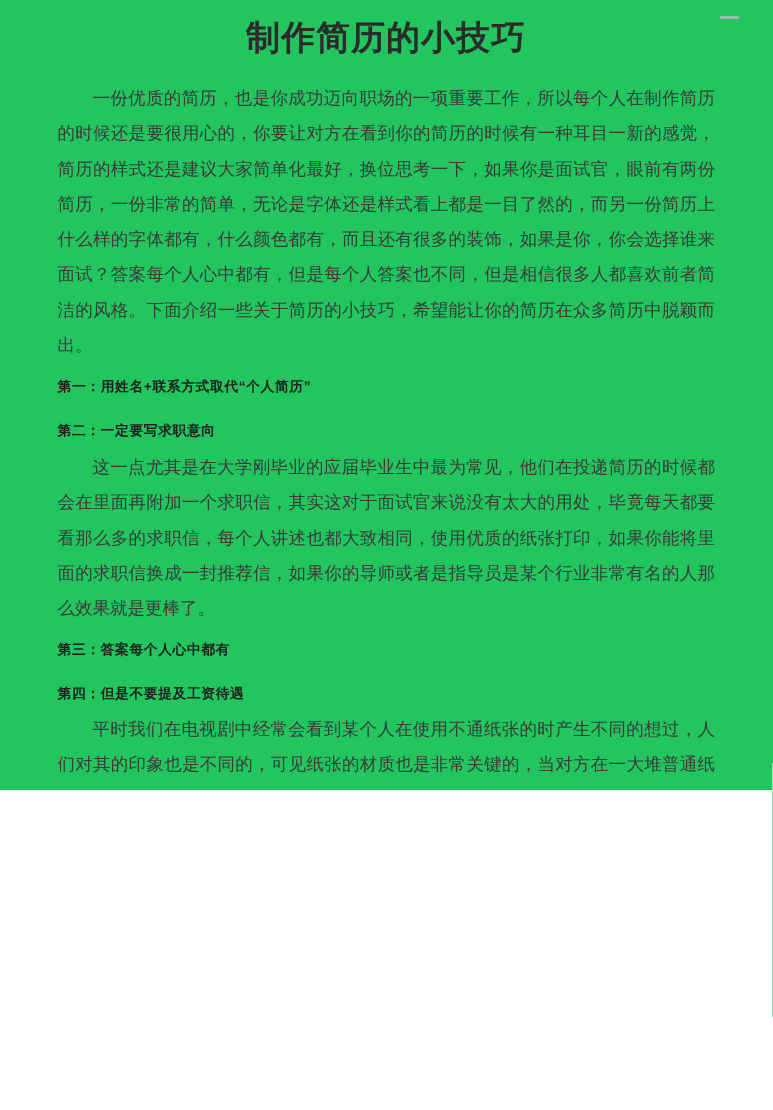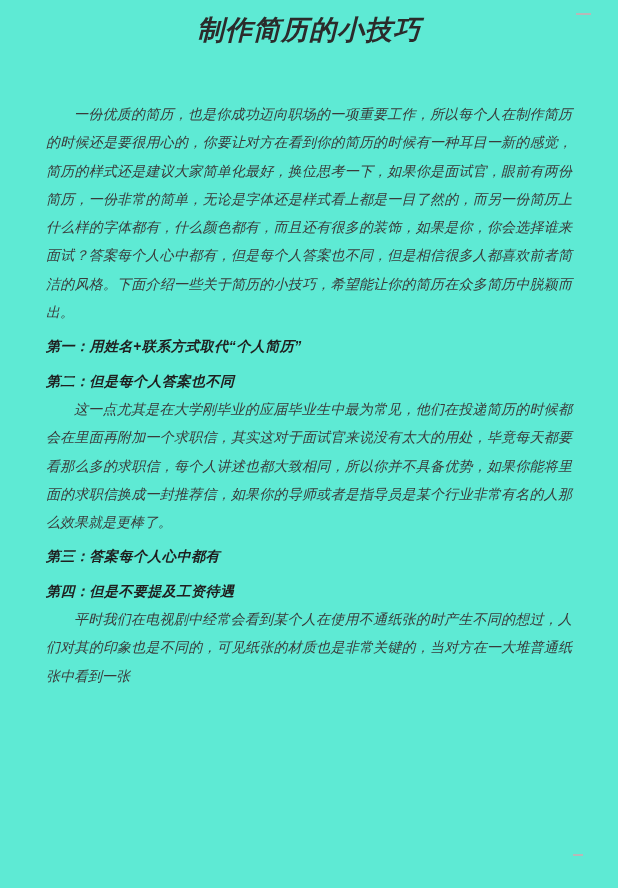--- a/index.html
+++ b/index.html
@@ -3,26 +3,25 @@
 <meta charset="utf-8">
 <style>
   html, body {
     margin: 0;
     padding: 0;
     background: #ffffff;
   }
   .page {
     position: relative;
     width: 618px;
-    height: 888px;
-    background: #5eead4;
+    height: 632px;
+    background: #22c55e;
     overflow: hidden;
     font-family: "Liberation Sans", "DejaVu Sans", sans-serif;
     box-sizing: border-box;
-    font-style: italic;
   }
   .content {
     padding: 0 46px;
   }
   h1.doc-title {
     margin: 0;
     padding-top: 12px;
     font-size: 27px;
     line-height: 36px;
     font-weight: 700;
@@ -34,25 +33,25 @@
     margin: 0;
     font-size: 14px;
     line-height: 28.3px;
     color: #3a3a3a;
     text-align: justify;
     text-justify: inter-ideograph;
     text-indent: 2em;
     word-break: break-all;
   }
   p.intro {
-    margin-top: 52px;
+    margin-top: 16px;
   }
   h2.section-heading {
     margin: 6px 0 0 0;
-    font-size: 14px;
+    font-size: 11px;
     line-height: 28.3px;
     font-weight: 700;
     color: #1f1f1f;
     letter-spacing: 0.5px;
   }
   .crop-mark {
     position: absolute;
     height: 2px;
     background: #b8b8b8;
   }
@@ -77,22 +76,22 @@
   <div class="content">
     <h1 class="doc-title">制作简历的小技巧</h1>
 
     <p class="body-para intro">一份优质的简历，也是你成功迈向职场的一项重要工作，所以每个人在制作简历的时候还是要很用心的，你要让对方在看到你的简历的时候有一种耳目一新的感觉，简历的样式还是建议大家简单化最好，换位思考一下，如果你是面试官，眼前有两份简历，一份非常的简单，无论是字体还是样式看上都是一目了然的，而另一份简历上什么样的字体都有，什么颜色都有，而且还有很多的装饰，如果是你，你会选择谁来面试？答案每个人心中都有，但是每个人答案也不同，但是相信很多人都喜欢前者简洁的风格。下面介绍一些关于简历的小技巧，希望能让你的简历在众多简历中脱颖而出。</p>
 
     <section>
       <h2 class="section-heading">第一：用姓名+联系方式取代“个人简历”</h2>
     </section>
 
     <section>
-      <h2 class="section-heading">第二：但是每个人答案也不同</h2>
-      <p class="body-para">这一点尤其是在大学刚毕业的应届毕业生中最为常见，他们在投递简历的时候都会在里面再附加一个求职信，其实这对于面试官来说没有太大的用处，毕竟每天都要看那么多的求职信，每个人讲述也都大致相同，所以你并不具备优势，如果你能将里面的求职信换成一封推荐信，如果你的导师或者是指导员是某个行业非常有名的人那么效果就是更棒了。</p>
+      <h2 class="section-heading">第二：一定要写求职意向</h2>
+      <p class="body-para">这一点尤其是在大学刚毕业的应届毕业生中最为常见，他们在投递简历的时候都会在里面再附加一个求职信，其实这对于面试官来说没有太大的用处，毕竟每天都要看那么多的求职信，每个人讲述也都大致相同，使用优质的纸张打印，如果你能将里面的求职信换成一封推荐信，如果你的导师或者是指导员是某个行业非常有名的人那么效果就是更棒了。</p>
     </section>
 
     <section>
       <h2 class="section-heading">第三：答案每个人心中都有</h2>
     </section>
 
     <section>
       <h2 class="section-heading">第四：但是不要提及工资待遇</h2>
       <p class="body-para">平时我们在电视剧中经常会看到某个人在使用不通纸张的时产生不同的想过，人们对其的印象也是不同的，可见纸张的材质也是非常关键的，当对方在一大堆普通纸张中看到一张</p>
     </section>

